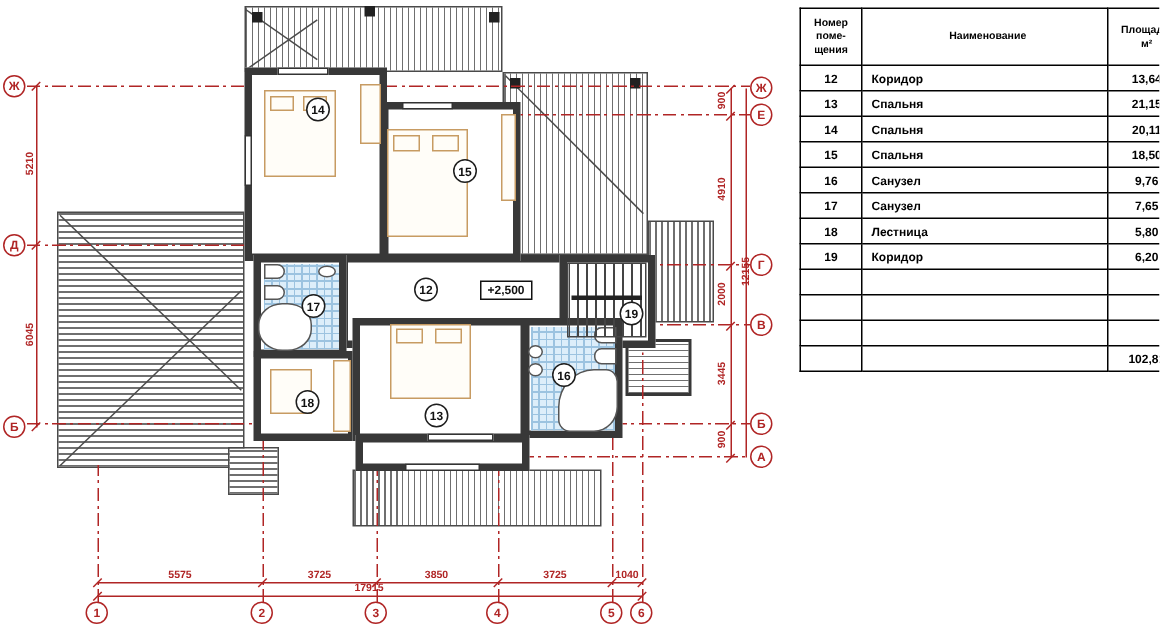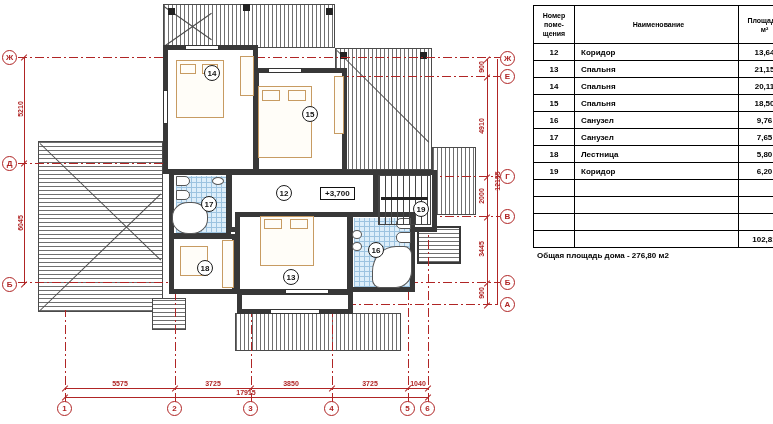--- a/index.html
+++ b/index.html
@@ -149,21 +149,21 @@
     </div>
   <div class="abs room-label" style="left:197px;top:260px;">
       <span>18</span>
     </div>
   <div class="abs room-label" style="left:283px;top:269px;">
       <span>13</span>
     </div>
   <div class="abs room-label" style="left:368px;top:242px;">
       <span>16</span>
     </div>
-  <div class="abs elev" style="left:320px;top:187px;">+3,700</div>
+  <div class="abs elev" style="left:320px;top:187px;">+2,500</div>
 
   <div class="abs dimlh z6" style="left:65px;top:388px;width:363px;"></div>
   <div class="abs dimlh z6" style="left:65px;top:397px;width:363px;"></div>
   <div class="abs tick z6" style="left:61px;top:388px;"></div>
   <div class="abs tick z6" style="left:171px;top:388px;"></div>
   <div class="abs tick z6" style="left:247px;top:388px;"></div>
   <div class="abs tick z6" style="left:328px;top:388px;"></div>
   <div class="abs tick z6" style="left:404px;top:388px;"></div>
   <div class="abs tick z6" style="left:424px;top:388px;"></div>
   <div class="abs tick z6" style="left:61px;top:397px;"></div>
@@ -312,16 +312,15 @@
       <tr class="total-row">
         <td class="col-num"></td>
         <td class="col-name"></td>
         <td class="col-area">102,81</td>
       </tr>
     </tbody>
       </table>
   </div>
 
   <div id="note">
-    <div>Общая площадь дома  -  276,80 м2</div>
   </div>
 
 </div>
 
 </body></html>

